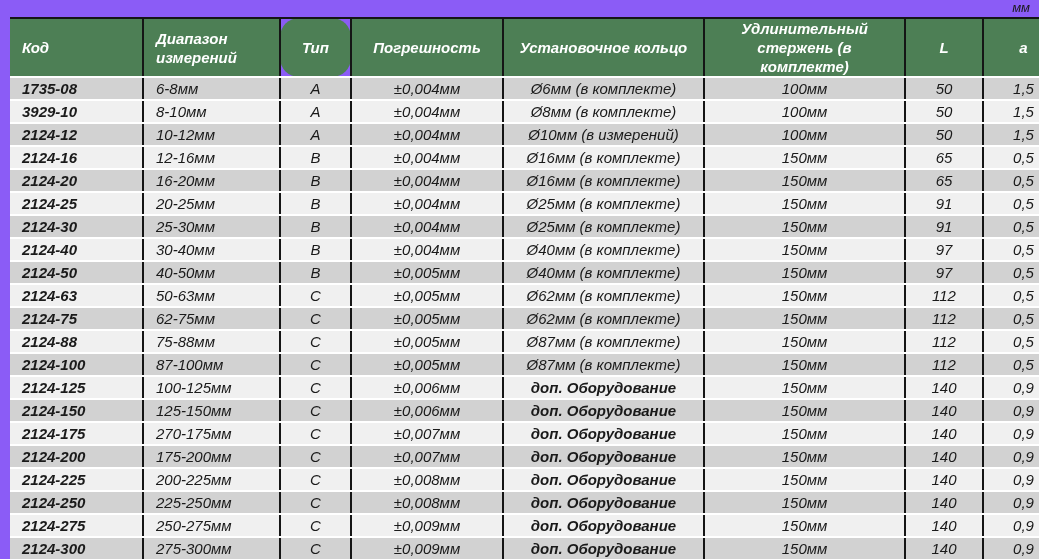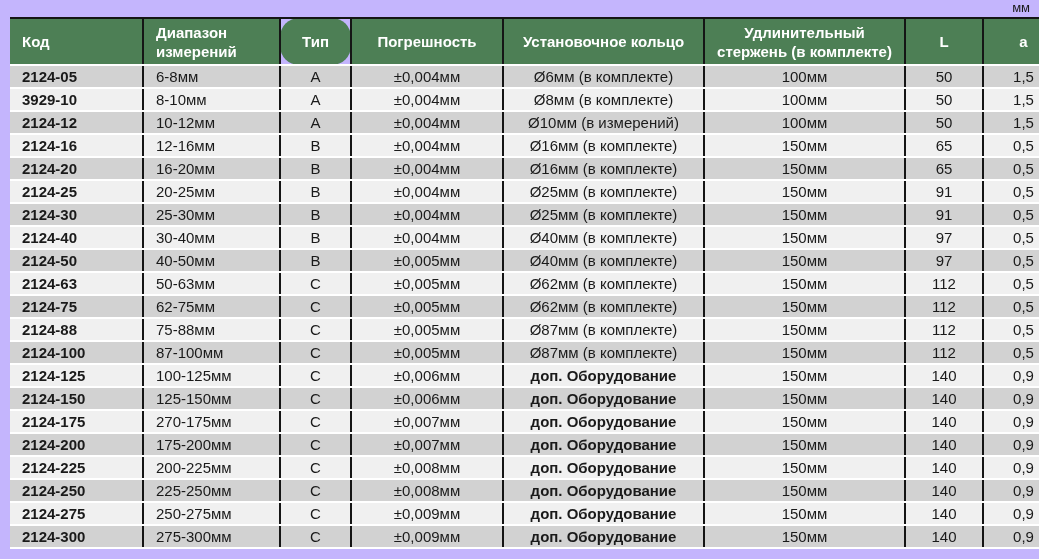--- a/index.html
+++ b/index.html
@@ -5,22 +5,23 @@
   html, body {
     margin: 0;
     padding: 0;
     background: #ffffff;
     font-family: "Liberation Sans", "DejaVu Sans", sans-serif;
   }
   .page {
     position: relative;
     width: 1039px;
     height: 559px;
-    background: #c4b5fd;
+    background: #8b5cf6;
     overflow: hidden;
+    font-style: italic;
   }
   .unit-label {
     position: absolute;
     top: 0;
     left: 0;
     width: 1030px;
     text-align: right;
     font-size: 13px;
     color: #1a1a1a;
     line-height: 16px;
@@ -81,21 +82,21 @@
           <th style="width: 53px; border-radius: 19px;">Тип</th>
           <th style="width: 134px;">Погрешность</th>
           <th style="width: 183px; padding-left: 8px;">Установочное кольцо</th>
           <th style="width: 183px;">Удлинительный стержень (в комплекте)</th>
           <th style="width: 60px;">L</th>
           <th style="width: 63px;">a</th>
         </tr>
     </thead>
     <tbody id="table-body">
         <tr>
-          <td class="al b">2124-05</td>
+          <td class="al b">1735-08</td>
           <td class="al">6-8мм</td>
           <td>A</td>
           <td>±0,004мм</td>
           <td>Ø6мм (в комплекте)</td>
           <td>100мм</td>
           <td>50</td>
           <td>1,5</td>
         </tr>
         <tr>
           <td class="al b">3929-10</td>

